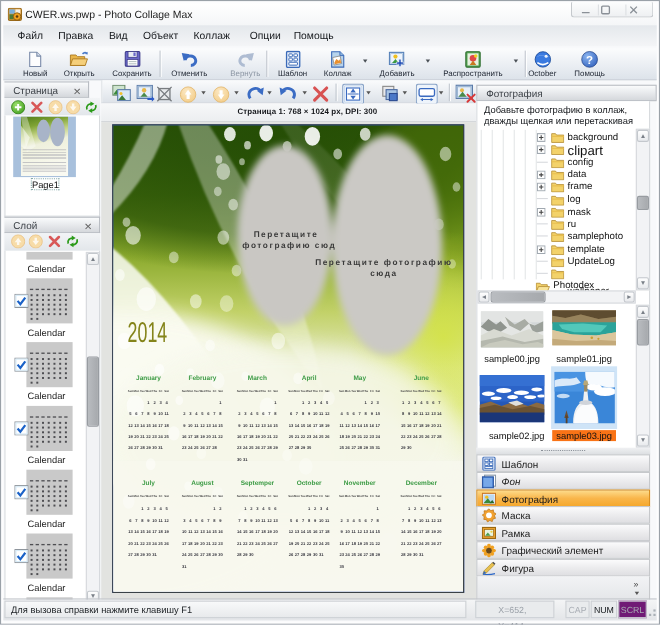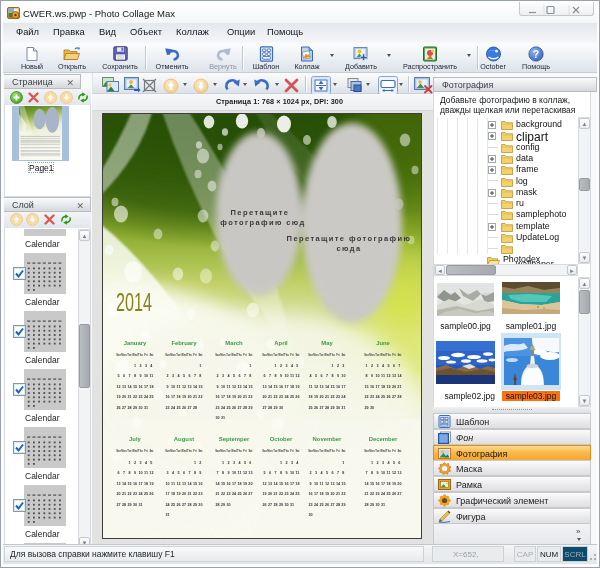--- a/index.html
+++ b/index.html
@@ -1053,20 +1053,20 @@
   </div>
 <div class="abs" style="left:433px;top:524px;width:158px;height:26px;background:linear-gradient(#f2f3f5,#e2e4e7);border:1px solid #c6c8cb;border-top:none"></div>
 <div class="abs" style="left:576px;top:527px;font-size:8px;color:#444">»</div>
 <div class="darr" style="left:577px;top:538px;border-top-color:#555"></div>
 
 <div class="abs" style="left:3px;top:544px;right:3px;height:20px;background:linear-gradient(#f4f5f6,#e3e5e8);border-top:1px solid #c2c6cb"></div>
 <div class="abs" style="left:4px;top:546px;width:420px;height:16px;background:linear-gradient(#f8f9fa,#e8eaec);border:1px solid #cdd1d5;font-size:8.5px;color:#22262a;line-height:15px;padding-left:5px">Для вызова справки нажмите клавишу F1</div>
 <div class="abs" style="left:432px;top:546px;width:72px;height:16px;border:1px solid #cdd1d5;background:#e9ebed;font-size:8px;color:#9aa0a8;line-height:15px;padding-left:20px">X=652, Y=414</div>
 <div class="abs" style="left:514px;top:546px;width:22px;height:16px;border:1px solid #cdd1d5;background:#e9ebed;font-size:8px;color:#a8adb4;line-height:15px;text-align:center">CAP</div>
 <div class="abs" style="left:537px;top:546px;width:24px;height:16px;border:1px solid #cdd1d5;background:#e9ebed;font-size:8px;color:#14181c;line-height:15px;text-align:center">NUM</div>
-<div class="abs" style="left:562px;top:546px;width:26px;height:16px;border:1px solid #cdd1d5;background:#0c4a6e;font-size:8px;color:#a8adb4;line-height:15px;text-align:center">SCRL</div>
+<div class="abs" style="left:562px;top:546px;width:26px;height:16px;border:1px solid #cdd1d5;background:#701a75;font-size:8px;color:#a8adb4;line-height:15px;text-align:center">SCRL</div>
 <svg class="abs" style="left:588px;top:552px" width="9" height="9" viewBox="0 0 9 9">
     <g fill="#aab0b6">
       <rect x="6" y="6" width="2" height="2"></rect>
       <rect x="6" y="2" width="2" height="2"></rect>
       <rect x="2" y="6" width="2" height="2"></rect>
     </g>
   </svg>
 
 </body></html>

